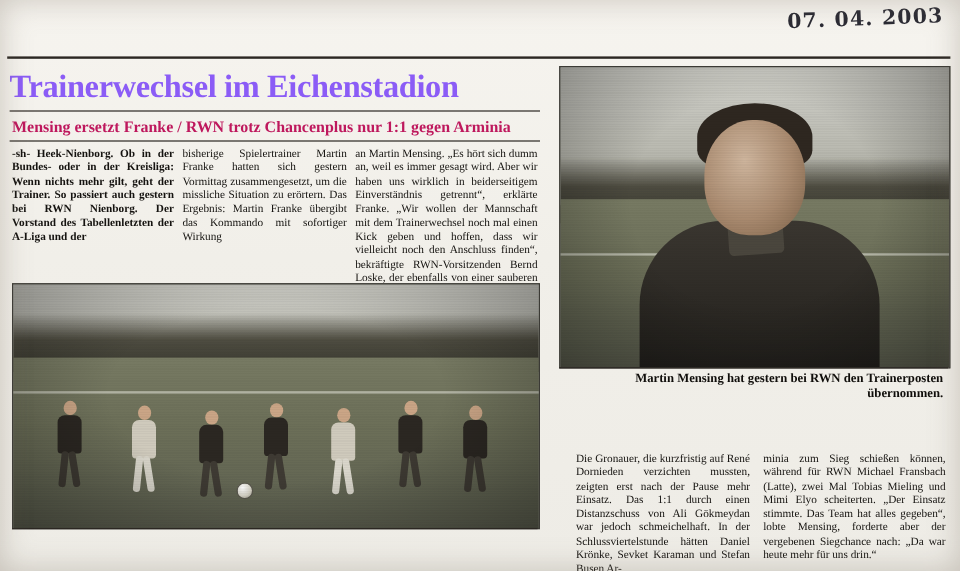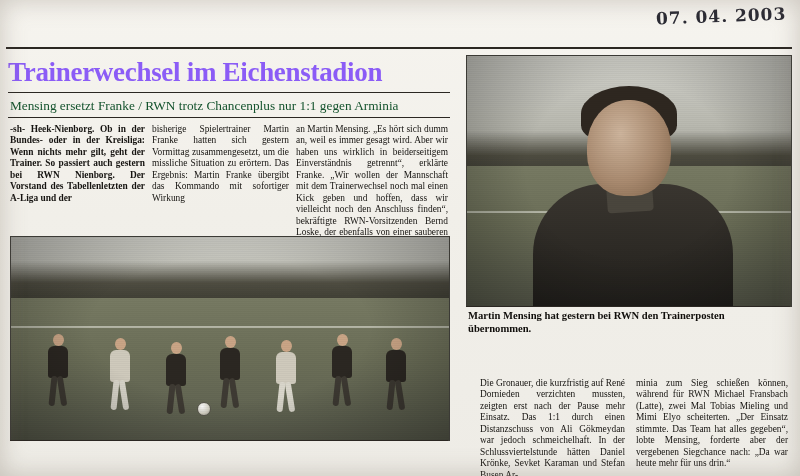--- a/index.html
+++ b/index.html
@@ -44,23 +44,23 @@
     letter-spacing: -0.3px;
     color: #8b5cf6;
     line-height: 1.05;
   }
   .subhead {
     position: absolute;
     left: 10px;
     top: 98px;
     width: 440px;
     font-family: "Liberation Serif", serif;
-    font-weight: normal;
+    font-weight: bold;
     font-size: 13.3px;
-    color: #14532d;
+    color: #be185d;
     line-height: 1.15;
   }
   .rule {
     position: absolute;
     background: #2b2722;
     height: 1px;
   }
   #rule-top   { left: 6px;  top: 47px;  width: 786px; height: 2px; }
   #rule-under-head { left: 8px; top: 92px; width: 442px; height: 1px; }
   #rule-under-sub  { left: 8px; top: 117px; width: 442px; height: 1px; }
@@ -95,20 +95,21 @@
   #photo-main   { left: 466px; top: 55px;  width: 324px; height: 250px; }
   #photo-action { left: 10px;  top: 236px; width: 438px; height: 203px; }
 
   .caption {
     position: absolute;
     font-family: "Liberation Serif", serif;
     font-weight: bold;
     font-size: 10.6px;
     line-height: 1.22;
     color: #100e0b;
+    text-align: right;
   }
   #caption-main   { left: 468px; top: 310px; width: 318px; }
   #caption-action { left: 12px;  top: 444px; width: 434px; }
 
   .caption-rule-top { position: absolute; background: #2b2722; height: 1px; }
   #cap-rule-1 { left: 466px; top: 306px; width: 324px; }
   #cap-rule-2 { left: 10px;  top: 440px; width: 438px; }
 
   
   .sky {

